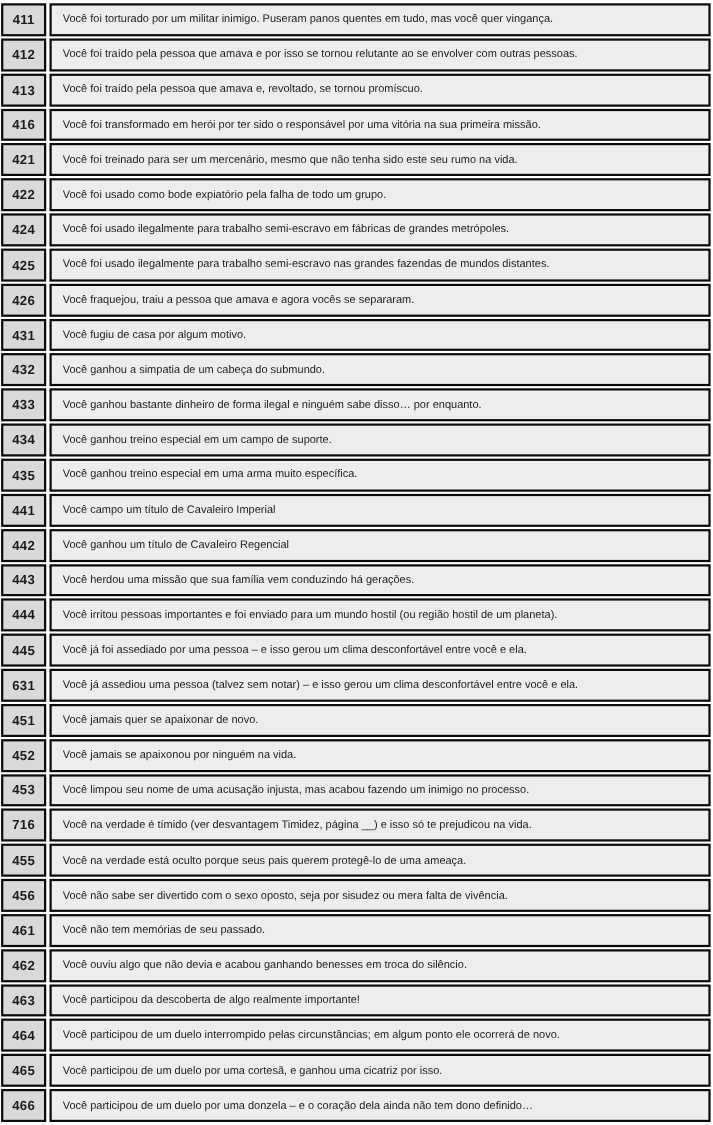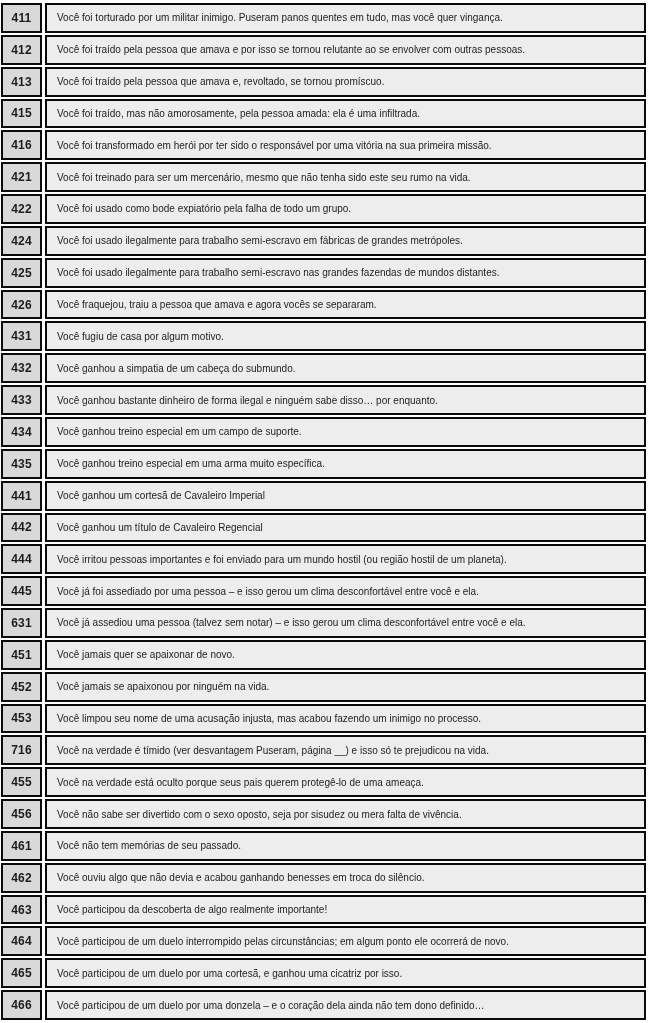--- a/index.html
+++ b/index.html
@@ -65,24 +65,20 @@
   </div>
     <div class="row">
     <div class="num-cell">412</div>
     <div class="text-cell">Você foi traído pela pessoa que amava e por isso se tornou relutante ao se envolver com outras pessoas.</div>
   </div>
     <div class="row">
     <div class="num-cell">413</div>
     <div class="text-cell">Você foi traído pela pessoa que amava e, revoltado, se tornou promíscuo.</div>
   </div>
     <div class="row">
-    <div class="num-cell">415</div>
-    <div class="text-cell">Você foi traído, mas não amorosamente, pela pessoa amada: ela é uma infiltrada.</div>
-  </div>
-    <div class="row">
     <div class="num-cell">416</div>
     <div class="text-cell">Você foi transformado em herói por ter sido o responsável por uma vitória na sua primeira missão.</div>
   </div>
     <div class="row">
     <div class="num-cell">421</div>
     <div class="text-cell">Você foi treinado para ser um mercenário, mesmo que não tenha sido este seu rumo na vida.</div>
   </div>
     <div class="row">
     <div class="num-cell">422</div>
     <div class="text-cell">Você foi usado como bode expiatório pela falha de todo um grupo.</div>
@@ -114,25 +110,29 @@
     <div class="row">
     <div class="num-cell">434</div>
     <div class="text-cell">Você ganhou treino especial em um campo de suporte.</div>
   </div>
     <div class="row">
     <div class="num-cell">435</div>
     <div class="text-cell">Você ganhou treino especial em uma arma muito específica.</div>
   </div>
     <div class="row">
     <div class="num-cell">441</div>
-    <div class="text-cell">Você ganhou um cortesã de Cavaleiro Imperial</div>
+    <div class="text-cell">Você campo um título de Cavaleiro Imperial</div>
   </div>
     <div class="row">
     <div class="num-cell">442</div>
     <div class="text-cell">Você ganhou um título de Cavaleiro Regencial</div>
+  </div>
+    <div class="row">
+    <div class="num-cell">443</div>
+    <div class="text-cell">Você herdou uma missão que sua família vem conduzindo há gerações.</div>
   </div>
     <div class="row">
     <div class="num-cell">444</div>
     <div class="text-cell">Você irritou pessoas importantes e foi enviado para um mundo hostil (ou região hostil de um planeta).</div>
   </div>
     <div class="row">
     <div class="num-cell">445</div>
     <div class="text-cell">Você já foi assediado por uma pessoa – e isso gerou um clima desconfortável entre você e ela.</div>
   </div>
     <div class="row">
@@ -146,21 +146,21 @@
     <div class="row">
     <div class="num-cell">452</div>
     <div class="text-cell">Você jamais se apaixonou por ninguém na vida.</div>
   </div>
     <div class="row">
     <div class="num-cell">453</div>
     <div class="text-cell">Você limpou seu nome de uma acusação injusta, mas acabou fazendo um inimigo no processo.</div>
   </div>
     <div class="row">
     <div class="num-cell">716</div>
-    <div class="text-cell">Você na verdade é tímido (ver desvantagem Puseram, página __) e isso só te prejudicou na vida.</div>
+    <div class="text-cell">Você na verdade é tímido (ver desvantagem Timidez, página __) e isso só te prejudicou na vida.</div>
   </div>
     <div class="row">
     <div class="num-cell">455</div>
     <div class="text-cell">Você na verdade está oculto porque seus pais querem protegê-lo de uma ameaça.</div>
   </div>
     <div class="row">
     <div class="num-cell">456</div>
     <div class="text-cell">Você não sabe ser divertido com o sexo oposto, seja por sisudez ou mera falta de vivência.</div>
   </div>
     <div class="row">

